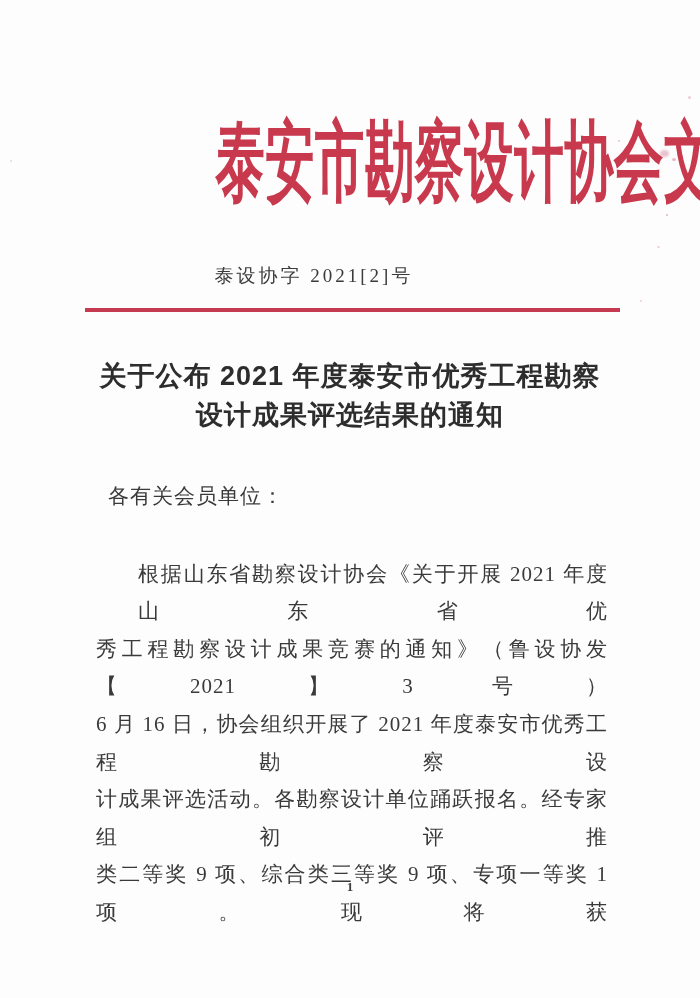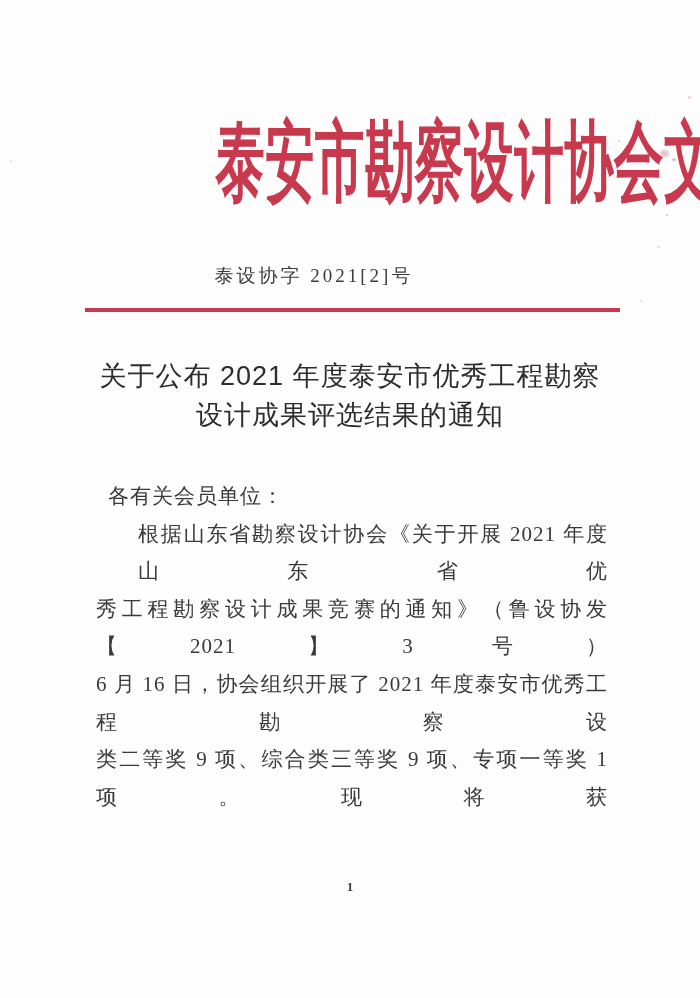--- a/index.html
+++ b/index.html
@@ -43,41 +43,41 @@
   
   .red-rule{
     position:absolute;top:308px;left:85px;width:535px;height:4px;
     background:var(--red-rule);
   }
   
   .doc-title{
     position:absolute;top:357px;left:0;width:700px;
     text-align:center;
     font-family:"Liberation Sans","DejaVu Sans",sans-serif;
-    font-weight:normal;
+    font-weight:bold;
     font-size:27px;
     line-height:39px;
     color:#2d2d2d;
     letter-spacing:1px;
   }
   
   .body-block{
     position:absolute;top:478px;left:96px;width:512px;
     font-size:21px;
     line-height:37.6px;
     color:var(--text-body);
     letter-spacing:1px;
   }
   .salutation{text-align:left;margin-left:12px;}
   .bline{
     text-align:justify;
     text-align-last:justify;
     text-justify:inter-character;
   }
-  .bline.indent{padding-left:42px;}
+  .bline.indent{padding-left:42px;margin-top:40px;}
   
   .page-number{
     position:absolute;top:879px;left:0;width:700px;
     text-align:center;
     font-size:13px;
     font-weight:bold;
     color:#3d3d3d;
   }
   
   .speck{position:absolute;border-radius:50%;pointer-events:none;}
@@ -107,20 +107,21 @@
   <div class="doc-title">
     <div>关于公布 2021 年度泰安市优秀工程勘察</div>
     <div>设计成果评选结果的通知</div>
   </div>
 
   <div class="body-block">
     <div class="salutation">各有关会员单位：</div>
     <div class="bline indent">根据山东省勘察设计协会《关于开展 2021 年度山东省优</div>
     <div class="bline">秀工程勘察设计成果竞赛的通知》（鲁设协发【2021】3 号）</div>
     <div class="bline">6 月 16 日，协会组织开展了 2021 年度泰安市优秀工程勘察设</div>
+    <div class="bline">计成果评选活动。各勘察设计单位踊跃报名。经专家组初评推</div>
     <div class="bline">类二等奖 9 项、综合类三等奖 9 项、专项一等奖 1 项。现将获</div>
 
   </div>
 
   <div class="page-number">1</div>
 
   <div class="speck s1"></div>
   <div class="speck s2"></div>
   <div class="speck s3"></div>
   <div class="speck s4"></div>

